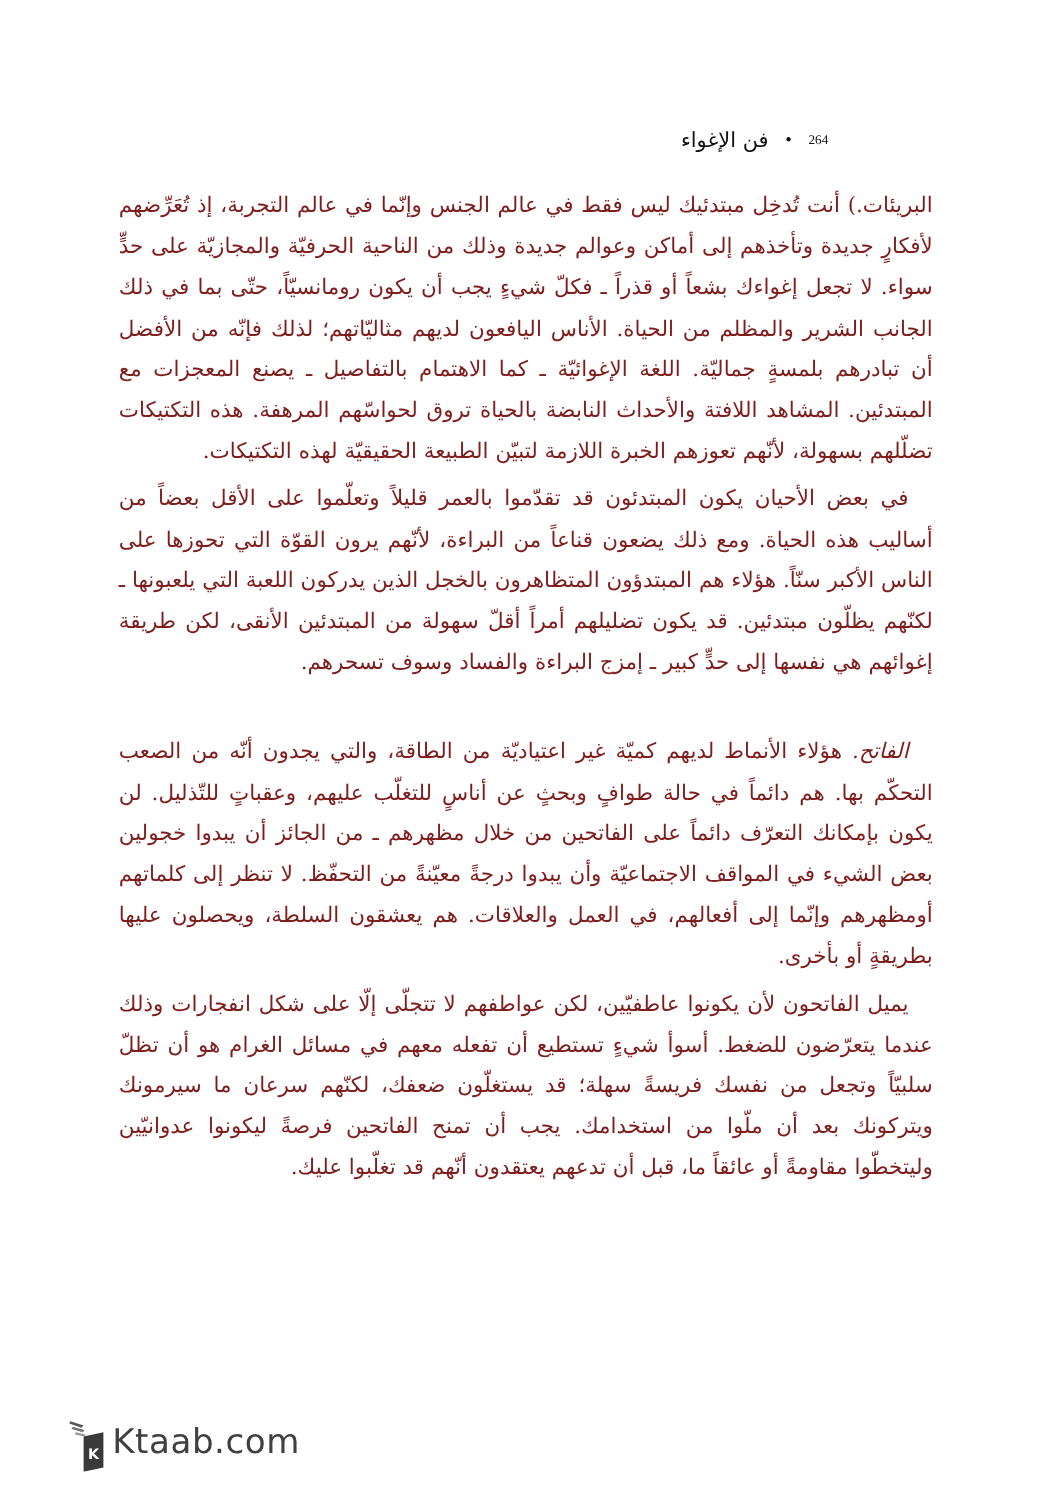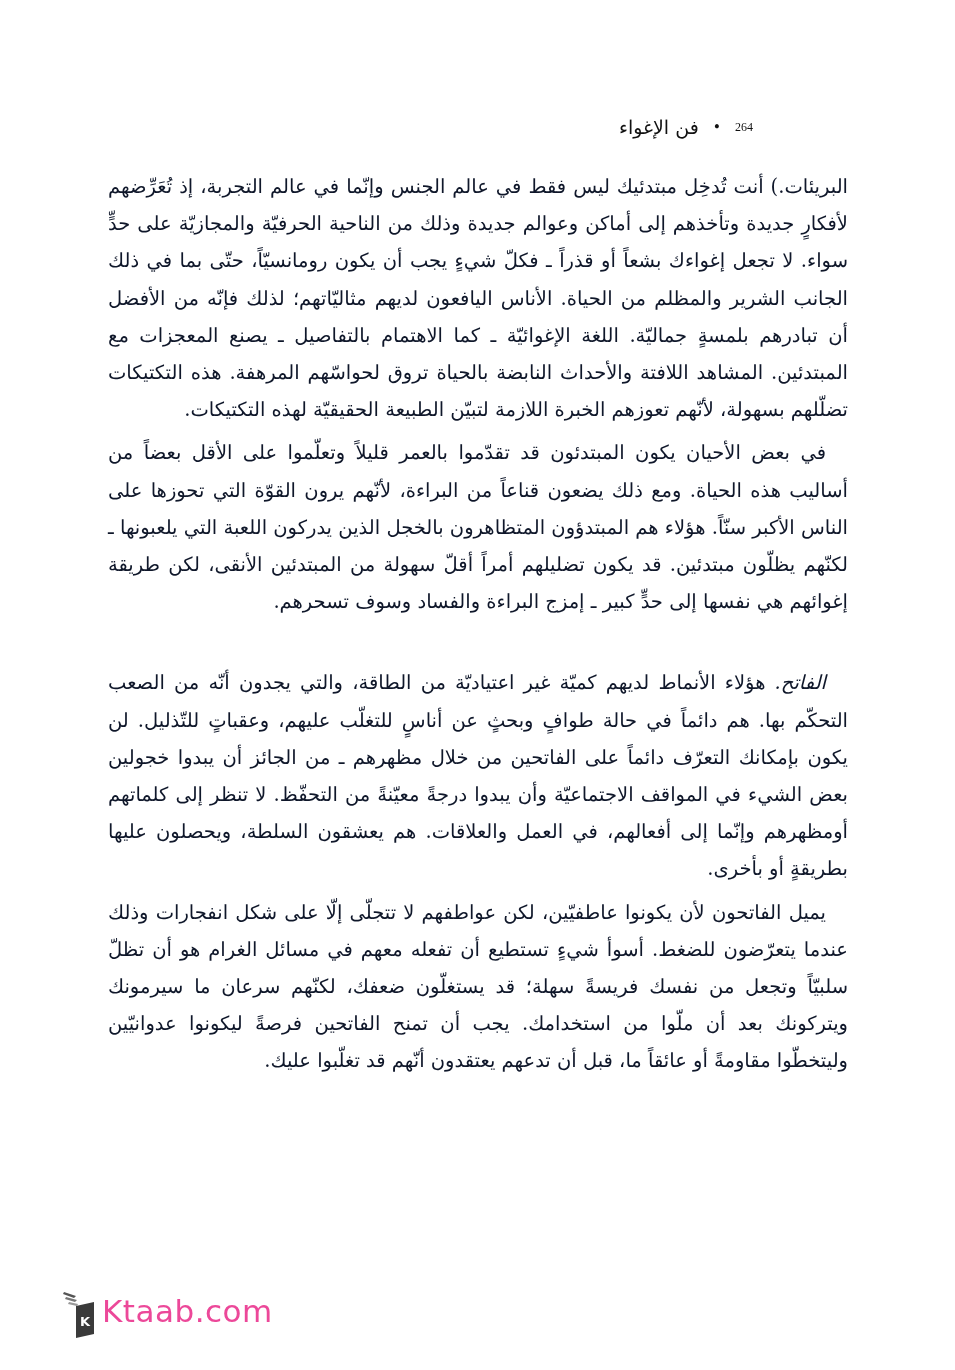--- a/index.html
+++ b/index.html
@@ -9,33 +9,33 @@
     position: absolute; top: 116px; right: 108px;
     direction: ltr; display: flex; align-items: center; gap: 14px;
     font-family: "DejaVu Serif", serif; font-size: 19px; color: #111;
   }
   .header .title { direction: rtl; }
   .header .bullet { font-size: 14px; }
   .header .num { font-family: "Liberation Serif", serif; font-size: 12px; }
   .body-text {
     position: absolute; left: 108px; width: 740px; top: 168px;
     direction: rtl; text-align: justify; text-align-last: right;
-    font-family: "DejaVu Serif", serif; font-size: 19.5px; line-height: 37.2px; color: #0f172a;
+    font-family: "DejaVu Serif", serif; font-size: 19.5px; line-height: 37.2px; color: #7f1d1d;
   }
   .body-text p { margin: 0 0 6px 0; }
   .body-text p.indent { text-indent: 22px; }
   .body-text p.gap { margin-top: 44px; }
   .body-text em { }
   .logo {
     position: absolute; left: 62px; top: 1288px; display: flex; align-items: center; gap: 10px; direction: ltr;
   }
   .logo .book {
     width: 30px; height: 46px; position: relative;
   }
-  .logo .text { font-family: "DejaVu Sans", sans-serif; font-size: 31px; color: #ec4899; letter-spacing: 0.5px; }
+  .logo .text { font-family: "DejaVu Sans", sans-serif; font-size: 31px; color: #404040; letter-spacing: 0.5px; }
 </style>
 </head>
 <body>
 
 <div class="page">
 
   <div class="header">
     <span class="title">فن الإغواء</span>
     <span class="bullet">•</span>
     <span class="num">264</span>

